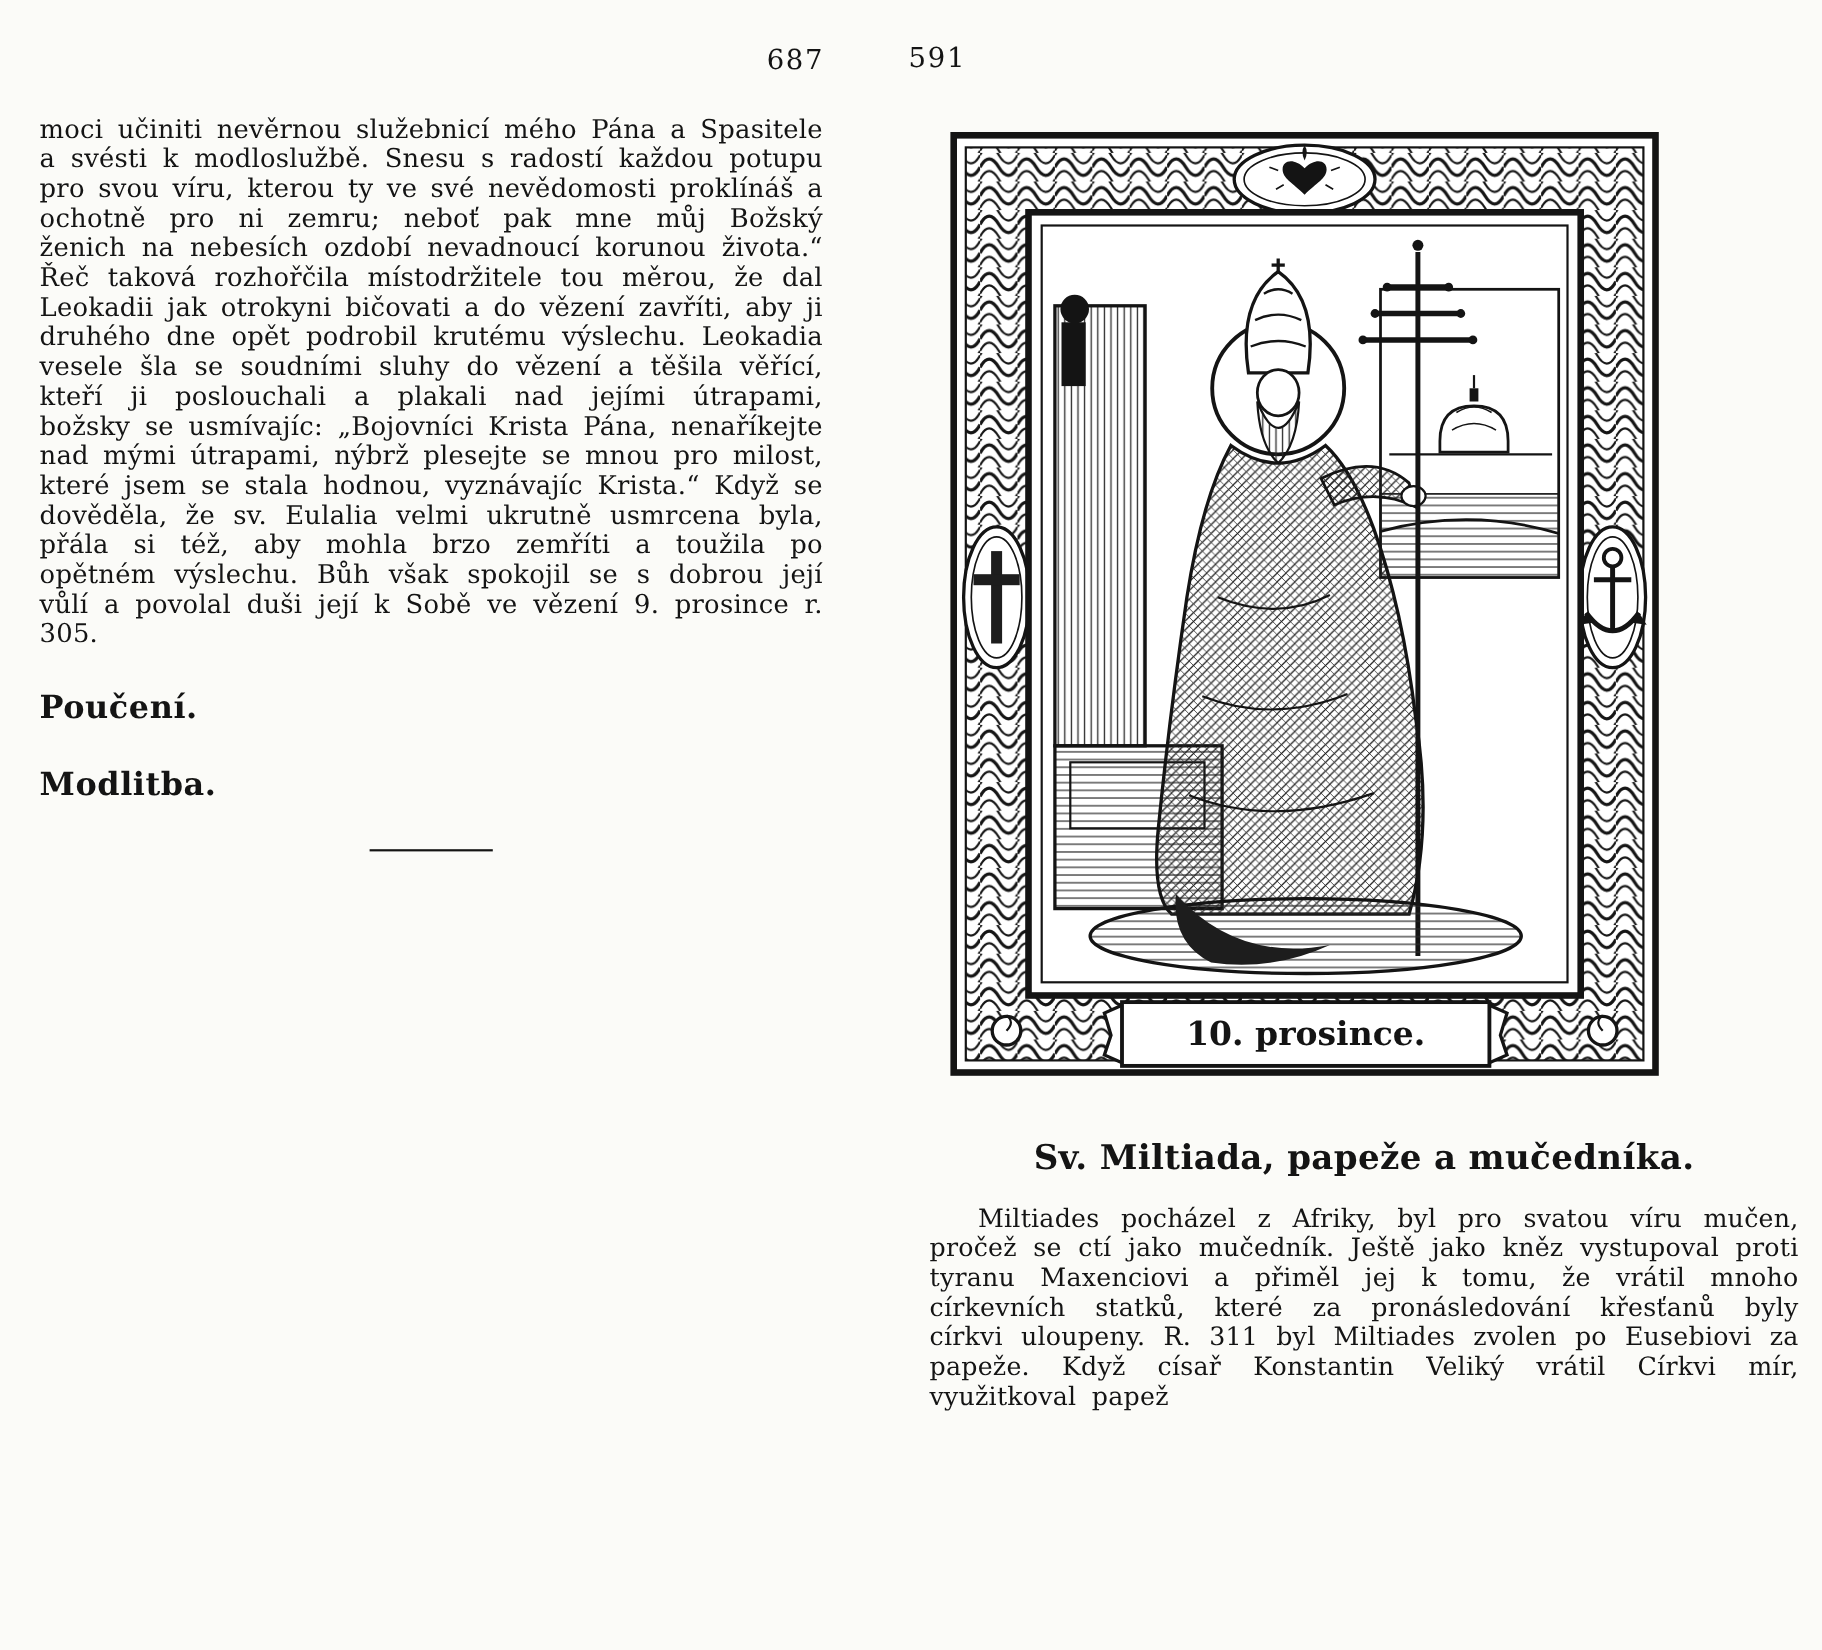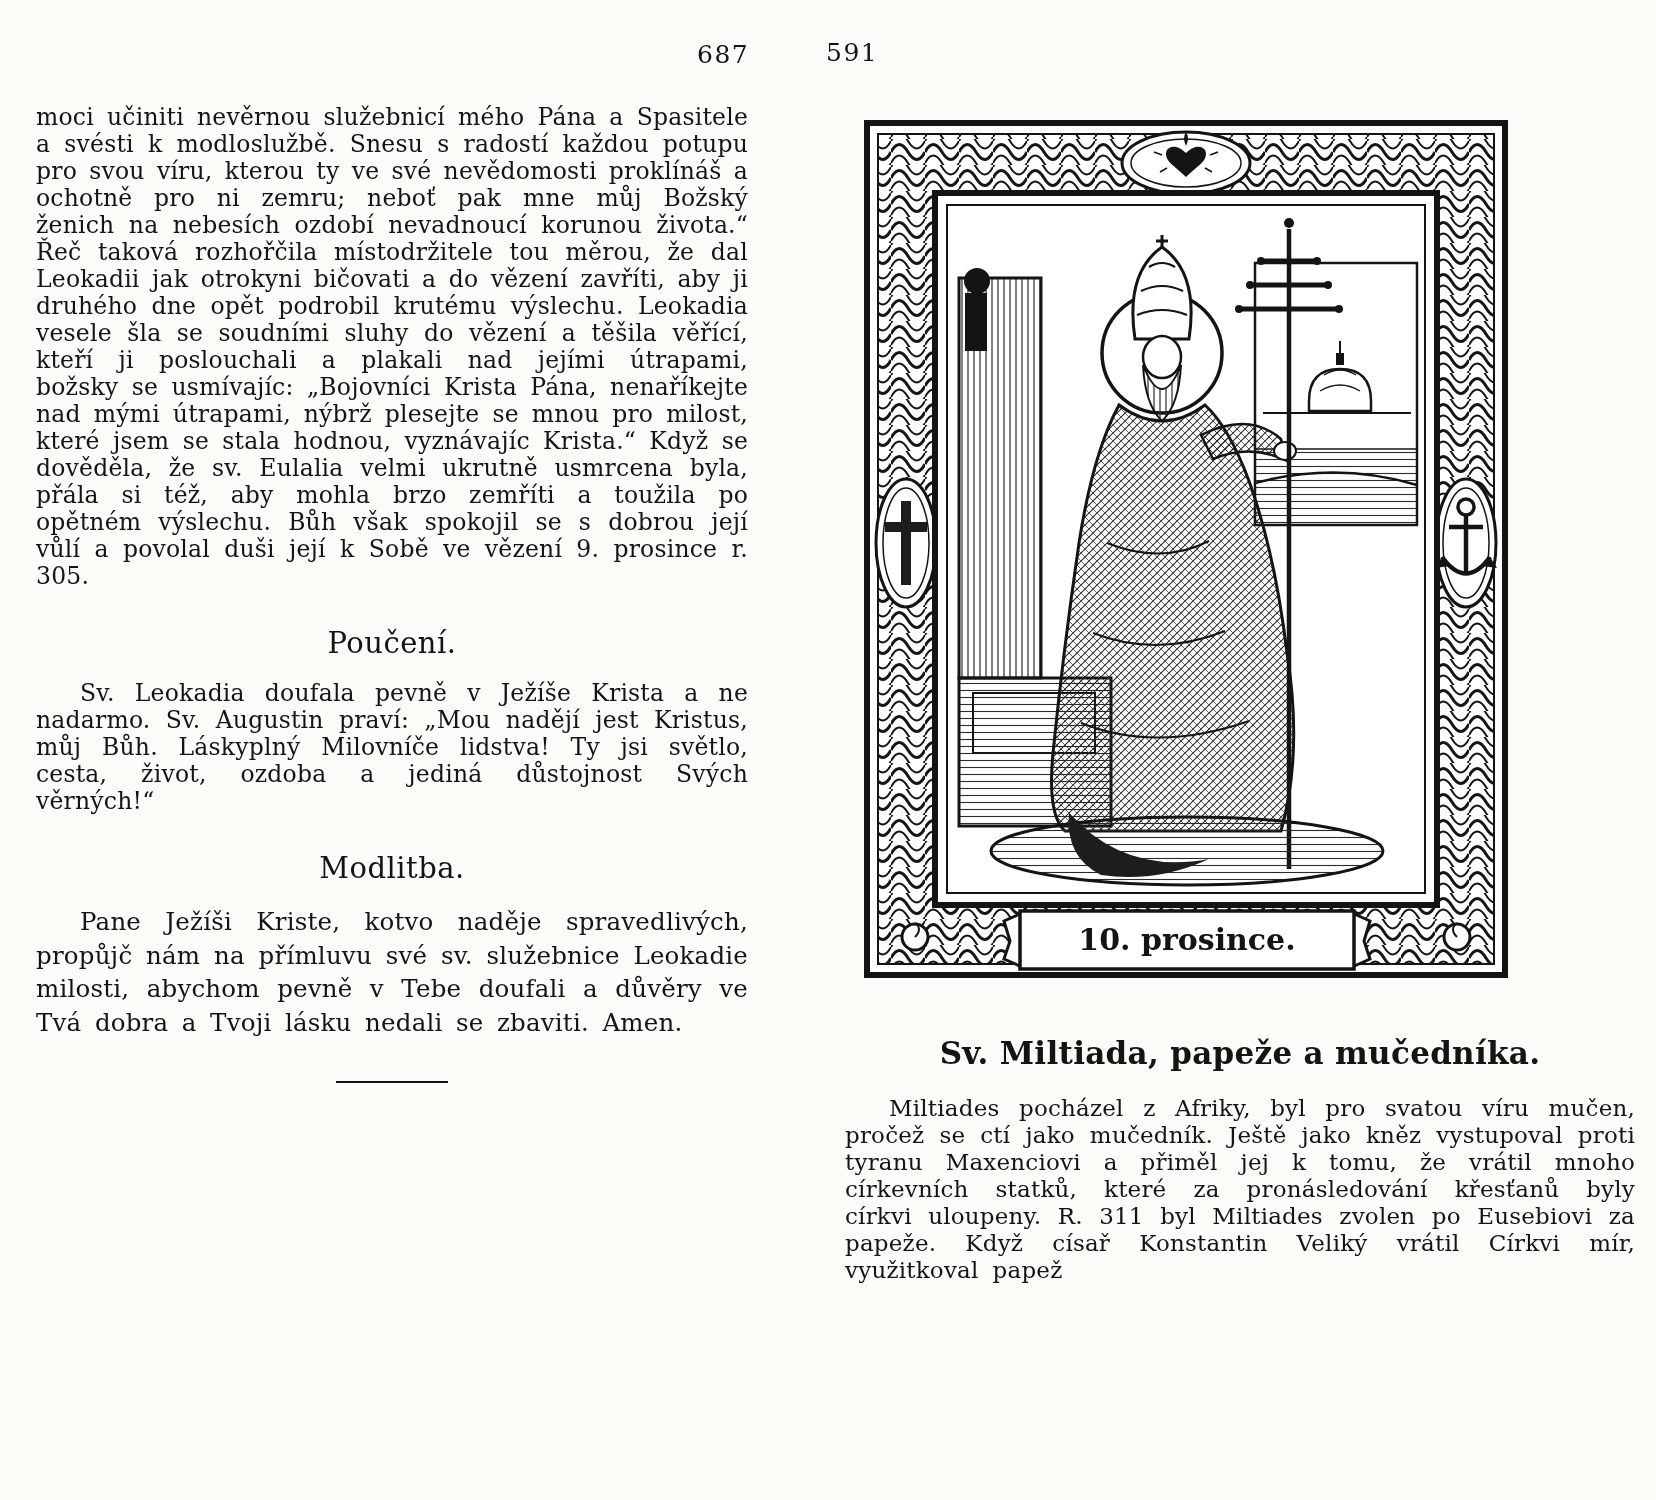--- a/index.html
+++ b/index.html
@@ -29,23 +29,23 @@
     font-size: 23.5px;
     line-height: 27px;
     text-align: justify;
     word-spacing: 4.5px;
     letter-spacing: 0.2px;
     margin: 0;
   }
   .indent { text-indent: 44px; }
 
   .section-heading {
-    text-align: center;
+    text-align: left;
     font-size: 29px;
-    font-weight: normal;
+    font-weight: bold;
     margin: 36px 0 20px 0;
     letter-spacing: 0.5px;
   }
   .prayer {
     font-size: 24.5px;
     line-height: 33.5px;
     word-spacing: 5.5px;
   }
   .end-rule {
     width: 112px;
@@ -76,24 +76,22 @@
 
 <div>
 
   <span class="folio" id="folio-left">687</span>
   <span class="folio" id="folio-right">591</span>
 
   <section class="page page-left">
     <p class="body">moci učiniti nevěrnou služebnicí mého Pána a Spasitele a svésti k modloslužbě. Snesu s radostí každou potupu pro svou víru, kterou ty ve své nevědomosti proklínáš a ochotně pro ni zemru; neboť pak mne můj Božský ženich na nebesích ozdobí nevadnoucí korunou života.“ Řeč taková rozhořčila místodržitele tou měrou, že dal Leokadii jak otrokyni bičovati a do vězení zavříti, aby ji druhého dne opět podrobil krutému výslechu. Leokadia vesele šla se soudními sluhy do vězení a těšila věřící, kteří ji poslouchali a plakali nad jejími útrapami, božsky se usmívajíc: „Bojovníci Krista Pána, nenaříkejte nad mými útrapami, nýbrž plesejte se mnou pro milost, které jsem se stala hodnou, vyznávajíc Krista.“ Když se dověděla, že sv. Eulalia velmi ukrutně usmrcena byla, přála si též, aby mohla brzo zemříti a toužila po opětném výslechu. Bůh však spokojil se s dobrou její vůlí a povolal duši její k Sobě ve vězení 9. prosince r. 305.</p>
 
     <h2 class="section-heading">Poučení.</h2>
-    <p class="body indent">Sv. Leokadia doufala pevně v Ježíše Krista a ne nadarmo. Sv. Augustin praví: „Mou nadějí jest Kristus, můj Bůh. Láskyplný Milovníče lidstva! Ty jsi světlo, cesta, život, ozdoba a jediná důstojnost Svých věrných!“</p>
 
     <h2 class="section-heading">Modlitba.</h2>
-    <p class="body indent prayer">Pane Ježíši Kriste, kotvo naděje spravedlivých, propůjč nám na přímluvu své sv. služebnice Leokadie milosti, abychom pevně v Tebe doufali a důvěry ve Tvá dobra a Tvoji lásku nedali se zbaviti. Amen.</p>
 
     <hr class="end-rule">
   </section>
 
   <section class="page page-right">
 
     <figure class="figure">
       <svg width="658" height="872" viewBox="0 0 658 872" xmlns="http://www.w3.org/2000/svg">
         <defs>
           <pattern id="leaf" width="34" height="26" patternUnits="userSpaceOnUse">

